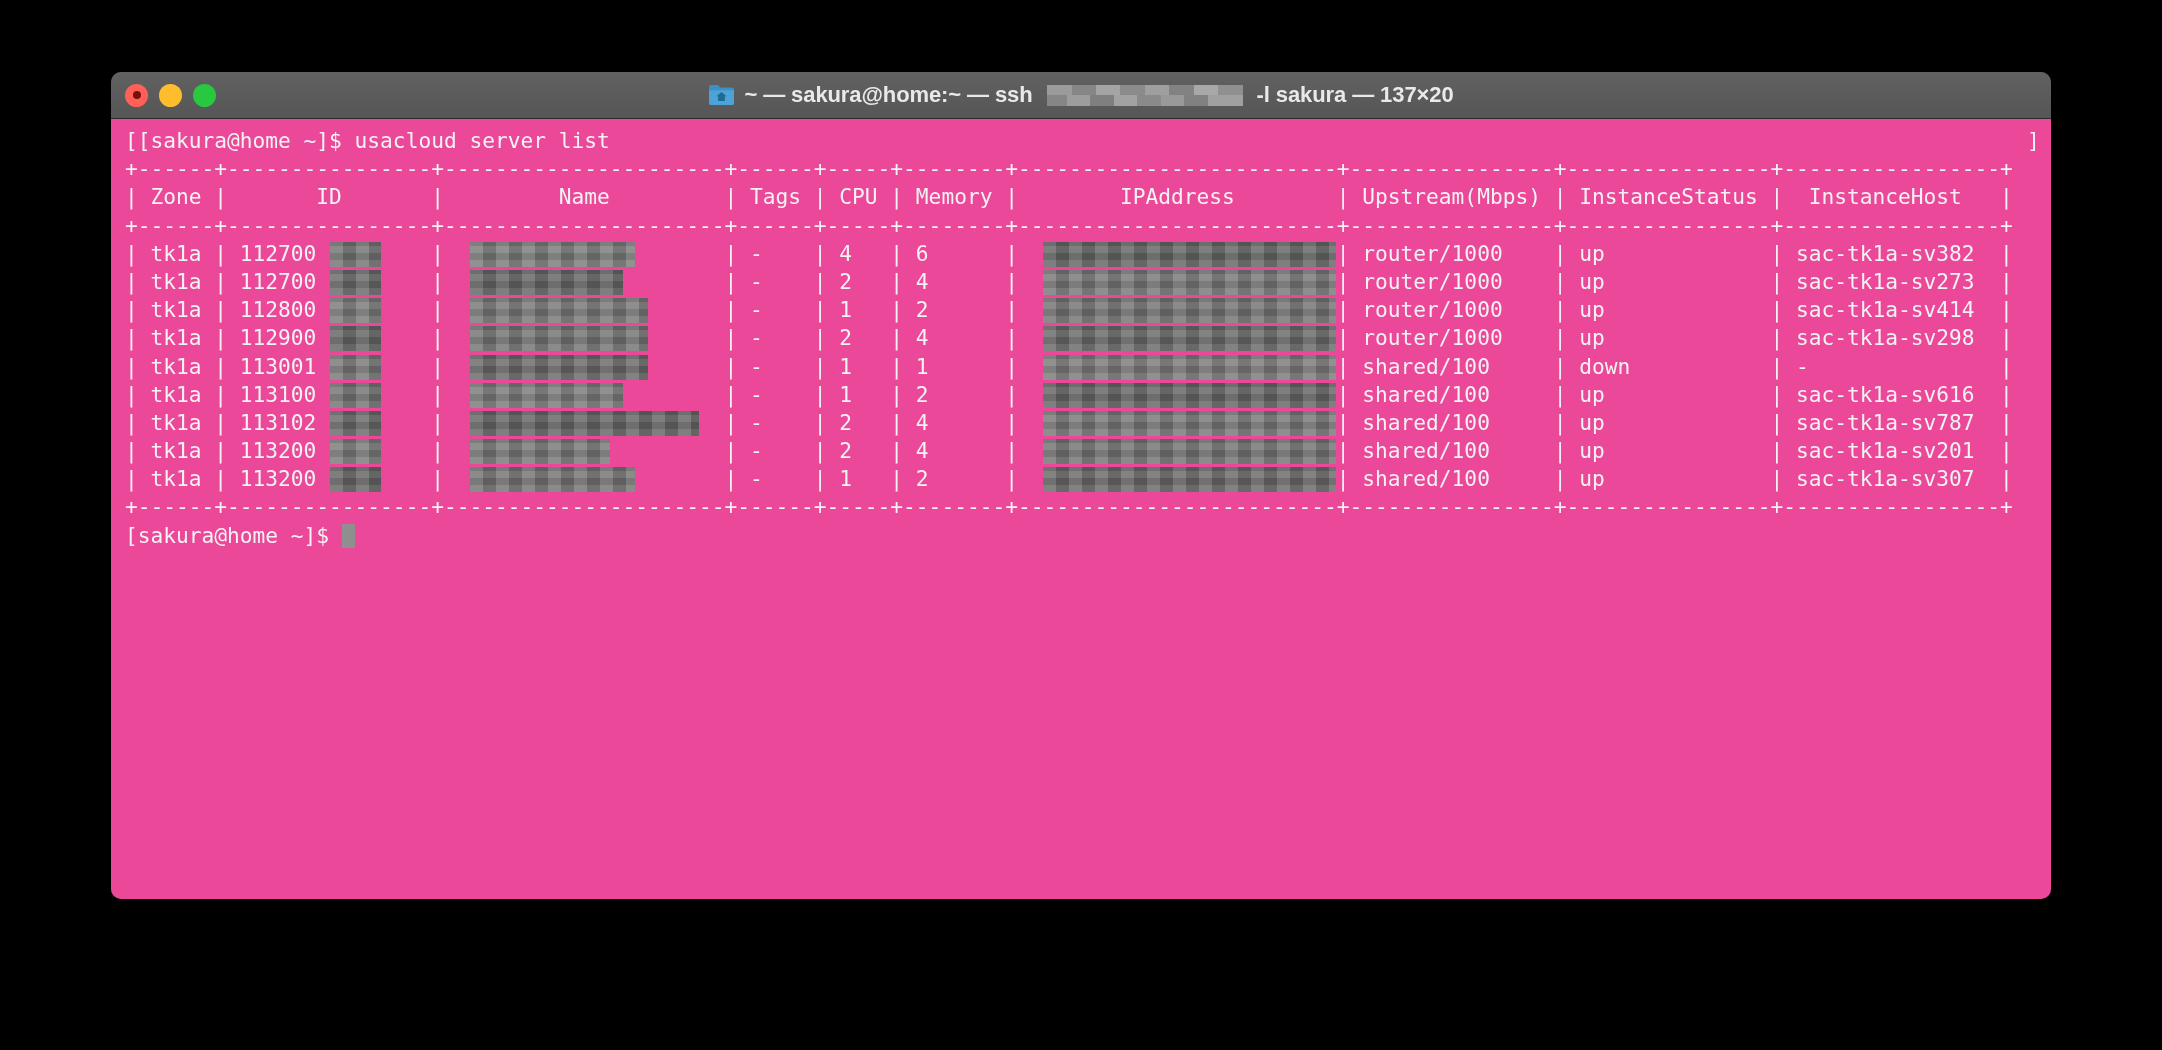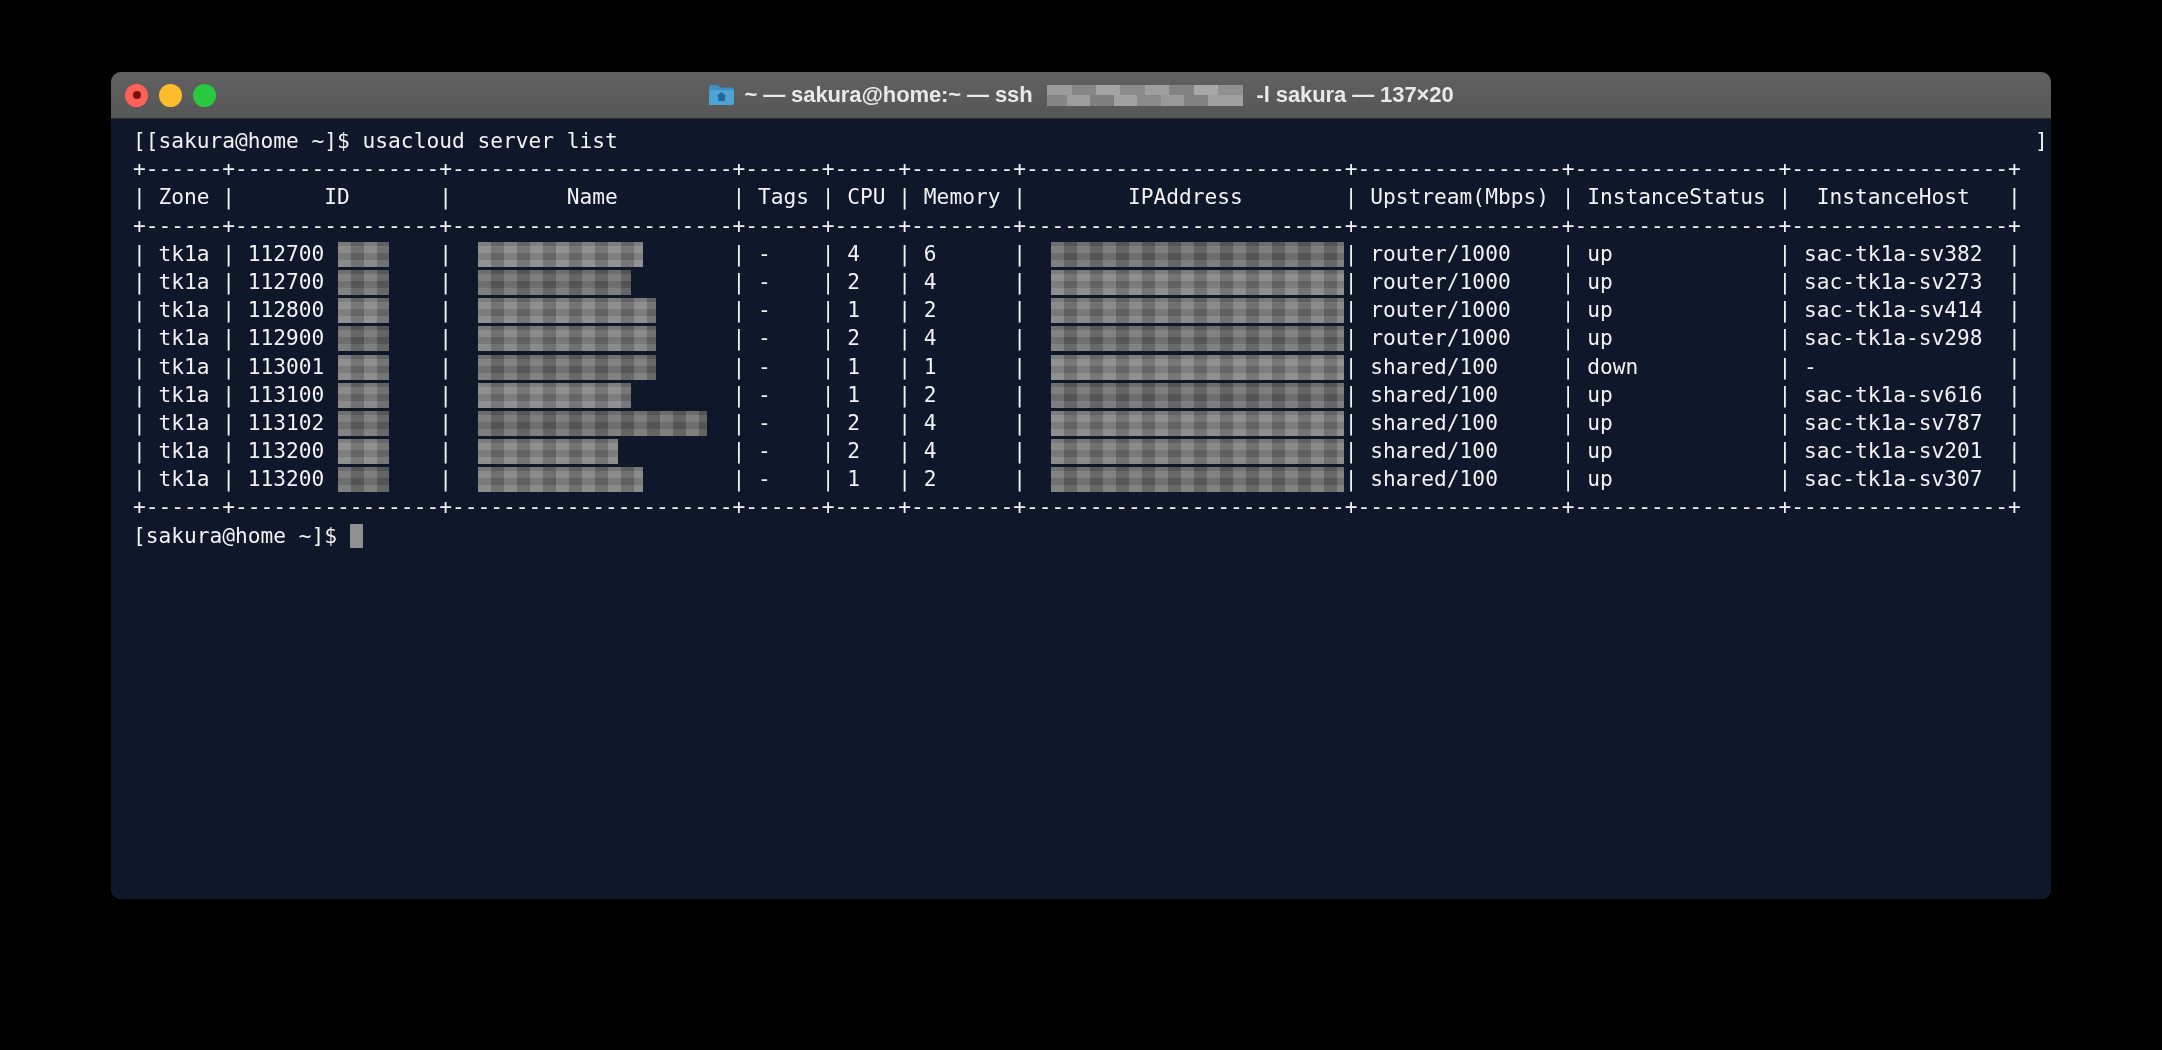--- a/index.html
+++ b/index.html
@@ -102,22 +102,22 @@
     height: 11px;
     background: linear-gradient(90deg,
       #868686 0 10%, #9d9d9d 10% 22%, #7f7f7f 22% 34%, #a2a2a2 34% 46%,
       #8a8a8a 46% 58%, #999999 58% 70%, #818181 70% 82%, #a0a0a0 82% 100%);
   }
 
   
   #terminal-body {
     position: relative;
     height: 781px;
-    background: #0f172a;
-    padding: 8px 0 0 8px;
+    background: #ec4899;
+    padding: 8px 0 0 0;
     box-sizing: border-box;
   }
   pre#screen {
     margin: 0;
     padding: 0 14px;
     font-family: "DejaVu Sans Mono", monospace;
     font-size: 21.2px;
     line-height: 28.2px;
     color: #f2f2f2;
     white-space: pre;

